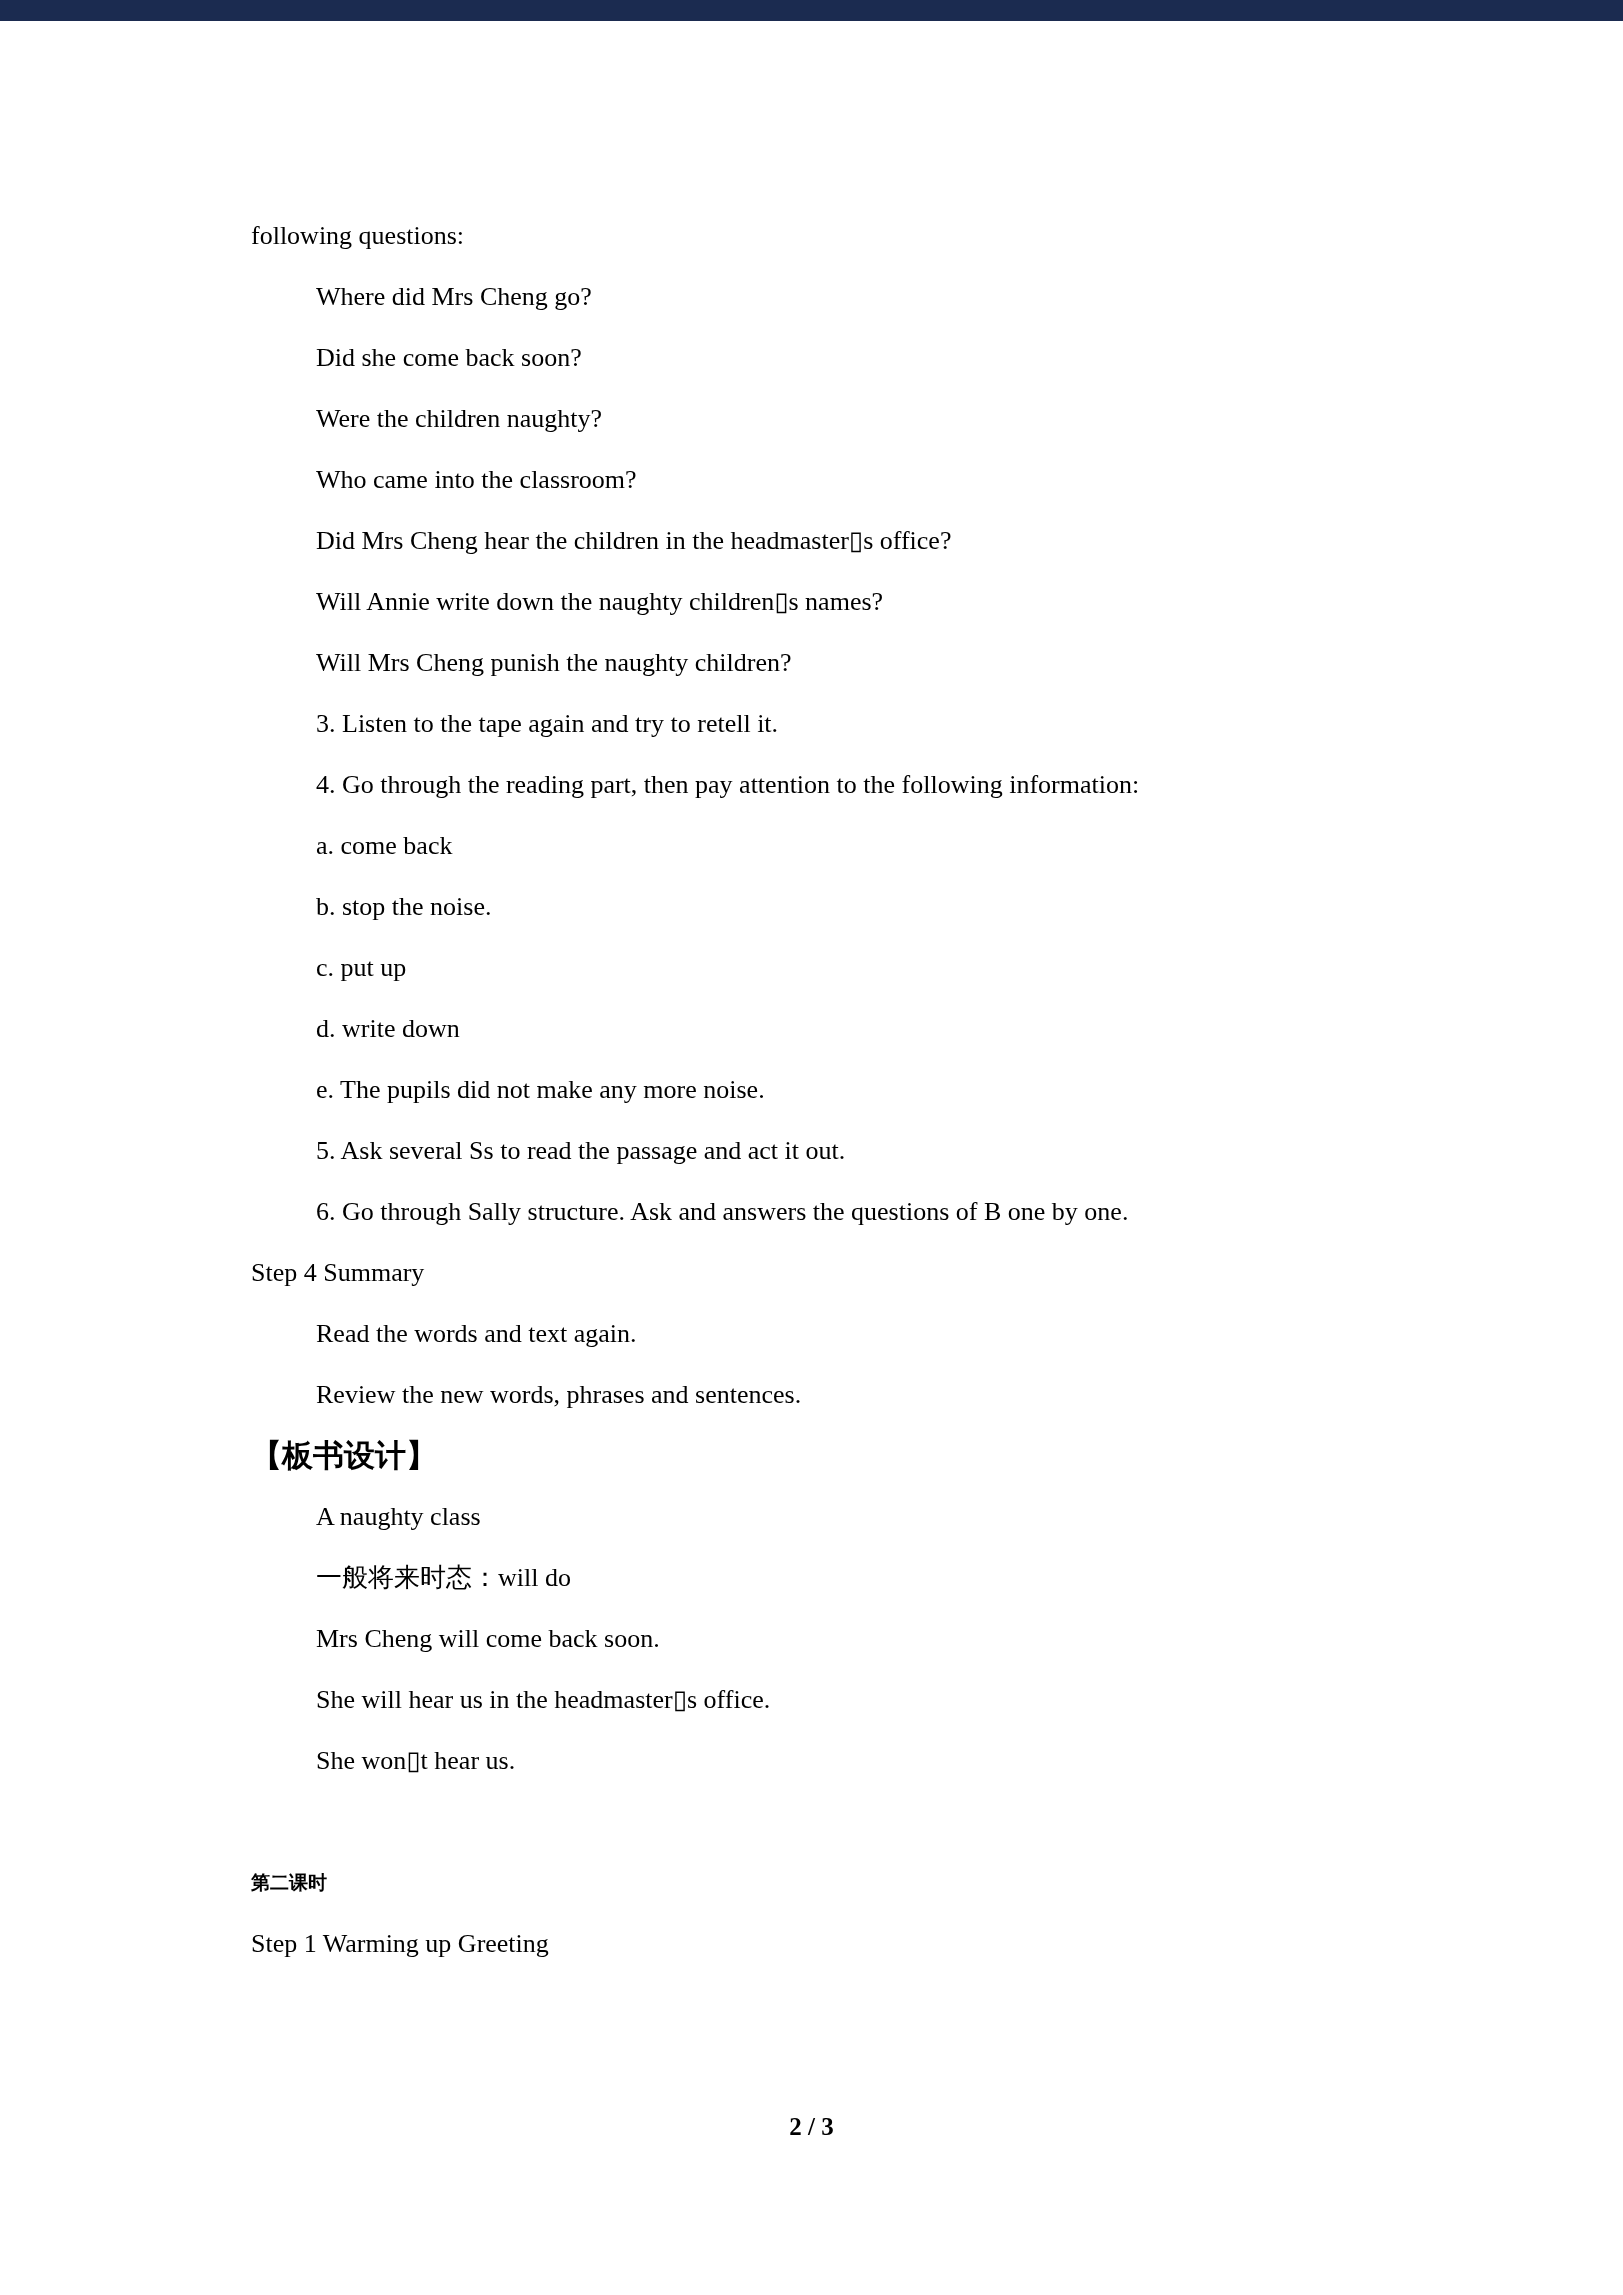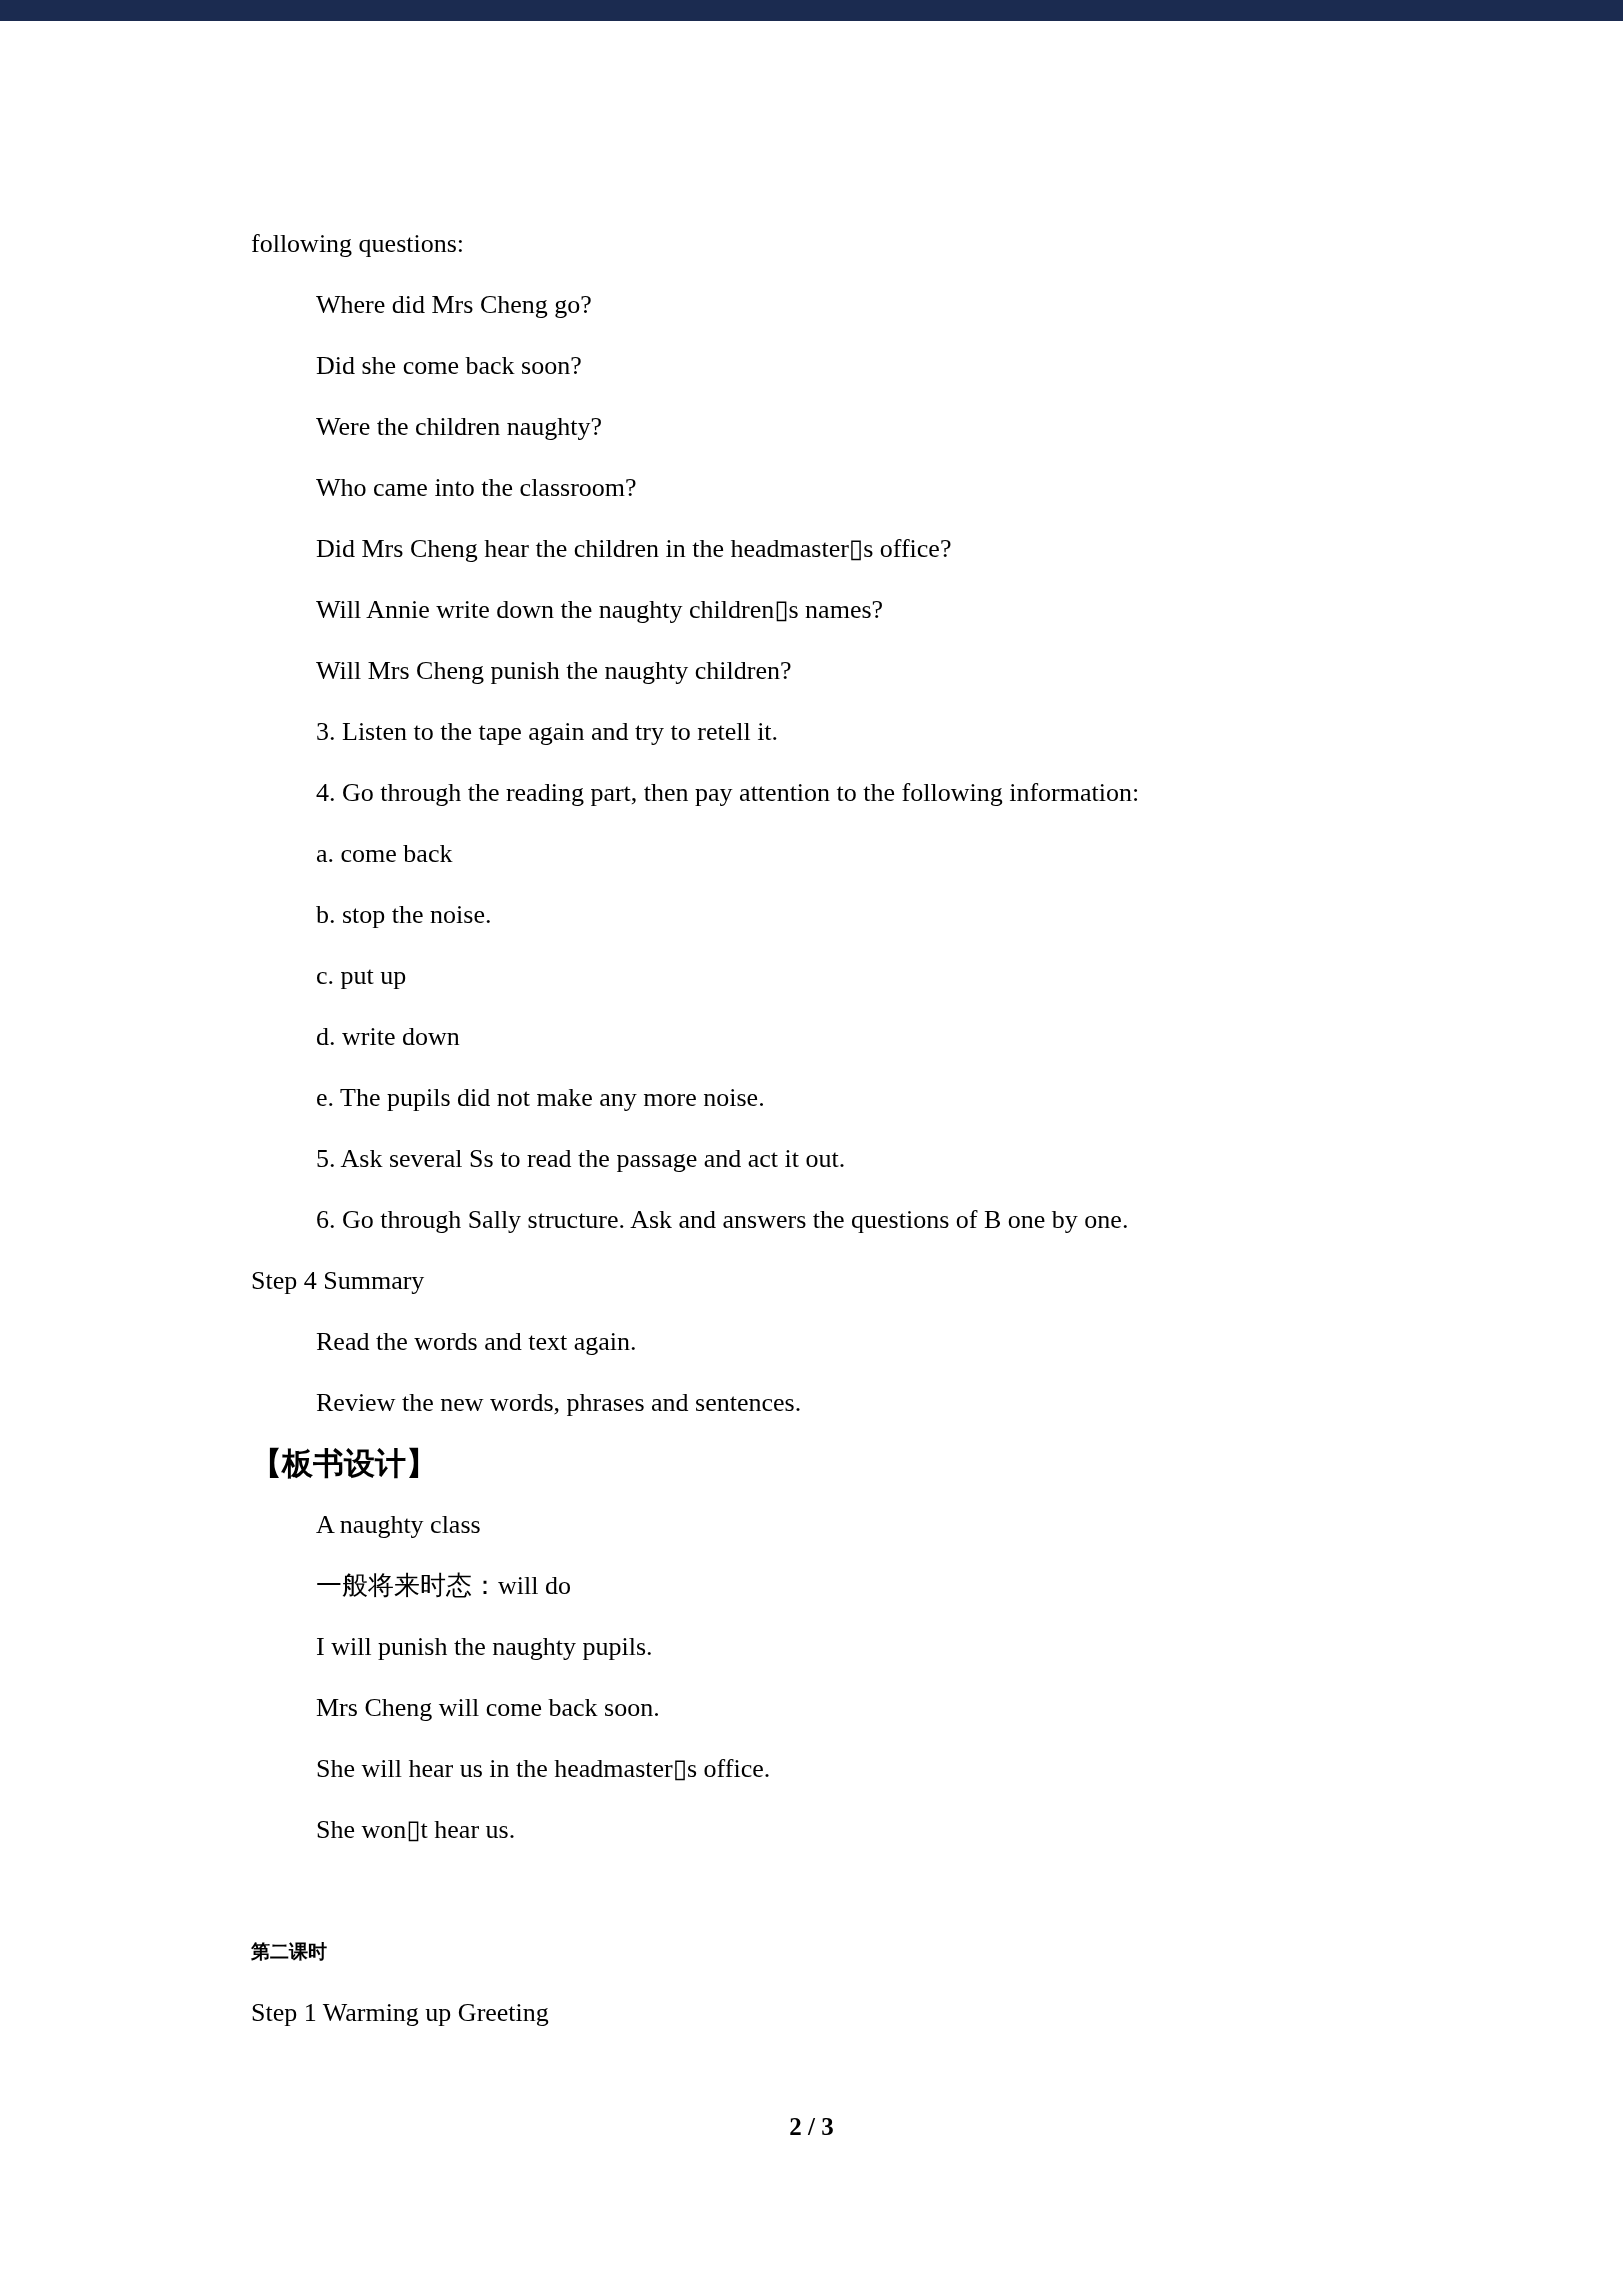--- a/index.html
+++ b/index.html
@@ -21,21 +21,21 @@
     top: 0;
     left: 0;
     width: 100%;
     height: 20.5px;
     background: #1b2b50;
   }
   .content {
     position: absolute;
     left: 251px;
     right: 205px;
-    top: 213px;
+    top: 205px;
   }
   .p {
     font-size: 26px;
     line-height: 61px;
     white-space: nowrap;
   }
   .indent {
     padding-left: 65px;
   }
   .heading {
@@ -88,21 +88,20 @@
     <div class="p indent">d. write down</div>
     <div class="p indent">e. The pupils did not make any more noise.</div>
     <div class="p indent">5. Ask several Ss to read the passage and act it out.</div>
     <div class="p indent">6. Go through Sally structure. Ask and answers the questions of B one by one.</div>
     <div class="p">Step 4 Summary</div>
     <div class="p indent">Read the words and text again.</div>
     <div class="p indent">Review the new words, phrases and sentences.</div>
     <div class="heading">【板书设计】</div>
     <div class="p indent">A naughty class</div>
     <div class="p indent">一般将来时态：will do</div>
-    <div class="p indent">I will punish the naughty pupils.</div>
     <div class="p indent">Mrs Cheng will come back soon.</div>
     <div class="p indent">She will hear us in the headmaster▯s office.</div>
     <div class="p indent">She won▯t hear us.</div>
     <div class="cn-bold gap-before">第二课时</div>
     <div class="p">Step 1 Warming up Greeting</div>
   </div>
 
   <div class="footer">2 / 3</div>
 </div>
 

